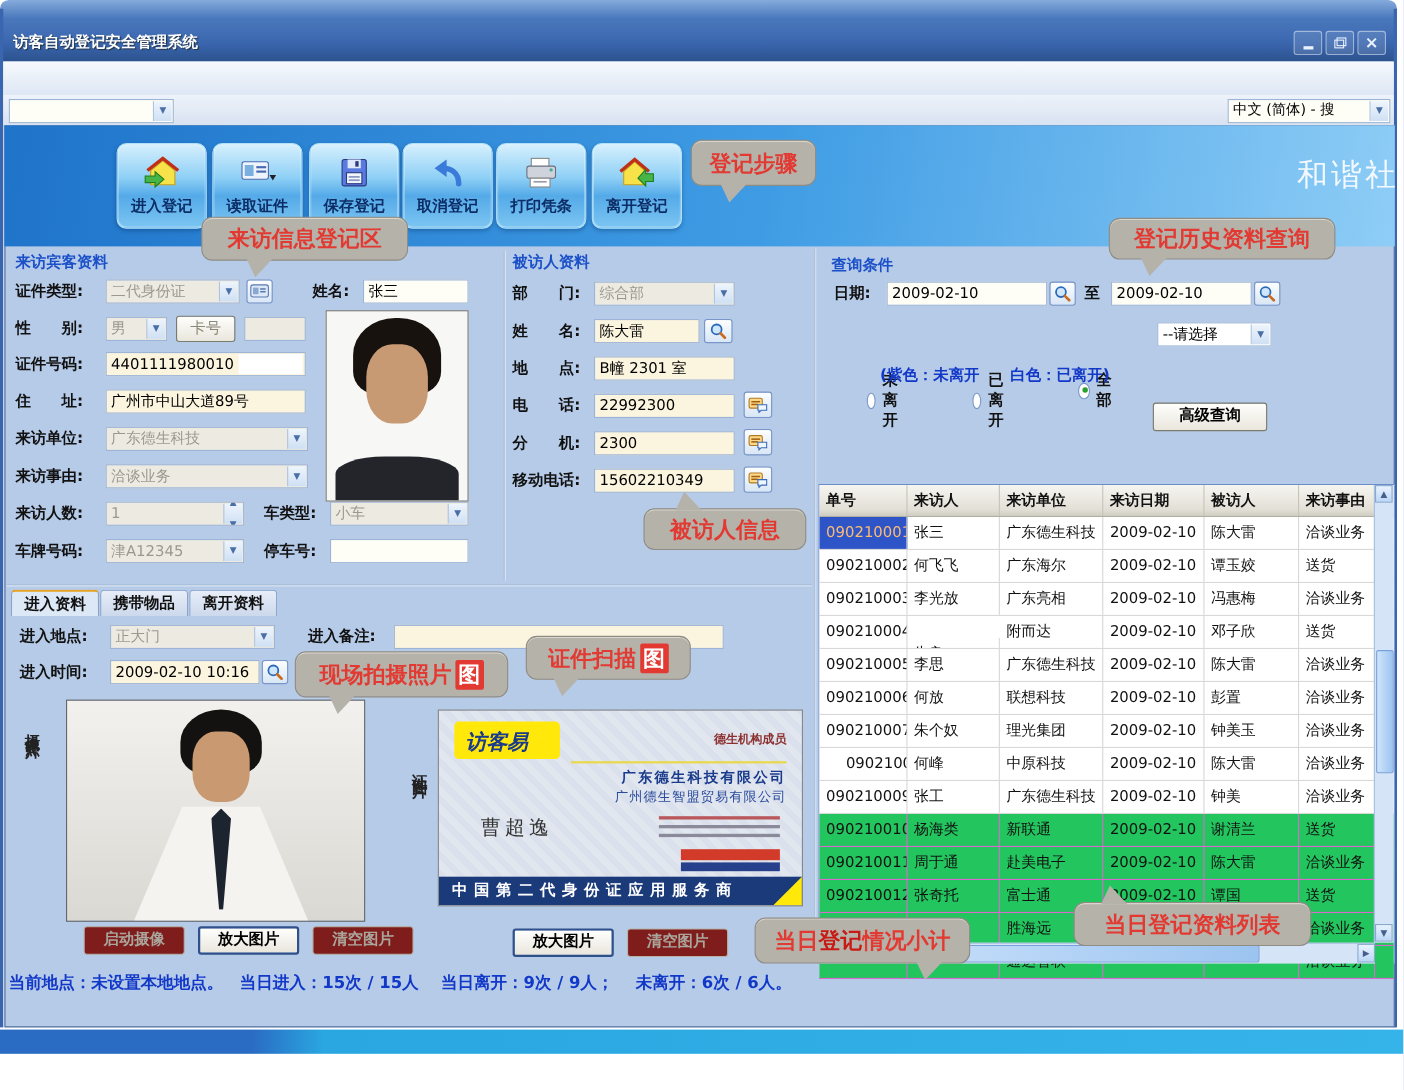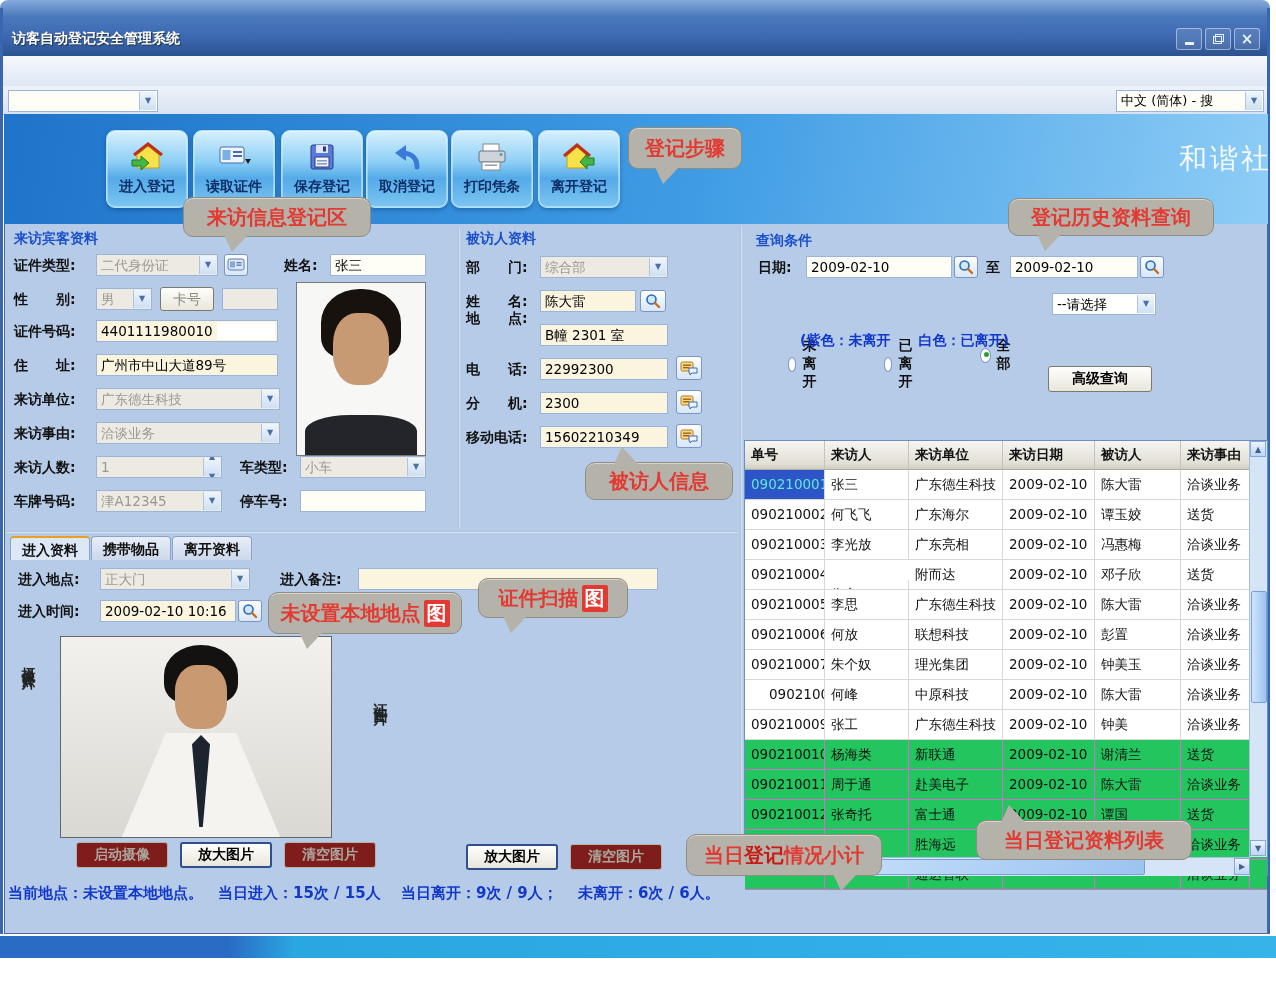--- a/index.html
+++ b/index.html
@@ -68,21 +68,21 @@
   .vsep{position:absolute;width:2px;background:linear-gradient(90deg,#9ab4d4,#e8f0f8);}
   .hsep{position:absolute;height:2px;background:linear-gradient(180deg,#9ab4d4,#e8f0f8);}
   
   #dtable{left:744px;top:440px;width:524px;height:436px;background:#fff;border:1px solid #6a8cc8;box-sizing:border-box;}
   #thead{display:flex;height:28px;background:linear-gradient(180deg,#f6f5f0,#e2dfd6 80%,#cfccc2);border-bottom:1px solid #b0ada2;}
   .th{border-right:1px solid #c6c3b8;font-weight:bold;font-size:13.5px;display:flex;align-items:center;padding-left:6px;box-sizing:border-box;}
   .tr{display:flex;height:29px;background:#fff;border-bottom:1px solid #d8d8d8;}
   .tr.pink{background:#22c55e;border-bottom-color:#d86ad0;}
   .td{border-right:1px solid #d8d8d8;font-size:13.5px;line-height:28px;padding-left:6px;overflow:hidden;white-space:nowrap;box-sizing:border-box;}
   .tr.pink .td{border-right-color:#d86ad0;}
-  .td.sel{background:#2d55c8;color:#5eead4;}
+  .td.sel{background:#2d55c8;color:#fdba74;}
   #vscroll{position:absolute;right:0;top:0;width:17px;height:416px;background:#d6e4f8;border-left:1px solid #a8c0e0;}
   #hscroll{position:absolute;left:0;top:416px;width:505px;height:18px;background:#d6e4f8;border-top:1px solid #a8c0e0;}
   .sbtn{position:absolute;background:linear-gradient(180deg,#eaf3fe,#bcd6f8);border:1px solid #8aaacd;color:#44608a;
     font-size:8px;display:flex;align-items:center;justify-content:center;box-sizing:border-box;}
   .sthumb{position:absolute;background:linear-gradient(90deg,#cfe4fc,#9cc4f0);border:1px solid #78a0d8;border-radius:2px;}
   
   .tab{position:absolute;top:536px;height:24px;width:80px;text-align:center;line-height:24px;font-weight:bold;
     background:linear-gradient(180deg,#e8eef8,#ccd8ec);border:1px solid #8aa4c8;border-bottom:none;border-radius:4px 4px 0 0;box-sizing:border-box;}
   .tab.active{background:#dce8f6;border-top:2px solid #e8a020;}
   
@@ -282,21 +282,21 @@
   <div class="lbl" style="left:466px;top:255px;">部　　门:</div>
   <div class="combo dis" style="left:540px;top:256px;width:128px;"><span>综合部</span><span class="dd">▼</span></div>
   <div class="lbl" style="left:466px;top:289px;">姓　　名:</div>
   <div class="field cream" style="left:540px;top:290px;width:96px;">陈大雷</div>
   <div class="iconbtn" style="left:640px;top:290px;width:26px;">
     <svg width="16" height="16">
         <circle cx="6.5" cy="6.5" r="4.5" fill="#cfe6ff" stroke="#2a6ab8" stroke-width="1.6"></circle>
         <line x1="10" y1="10" x2="14" y2="14" stroke="#c86a20" stroke-width="2.4" stroke-linecap="round"></line>
       </svg>
   </div>
-  <div class="lbl" style="left:466px;top:306px;">地　　点:</div>
+  <div class="lbl" style="left:466px;top:323px;">地　　点:</div>
   <div class="field cream" style="left:540px;top:324px;width:128px;">B幢 2301 室</div>
   <div class="lbl" style="left:466px;top:357px;">电　　话:</div>
   <div class="field cream" style="left:540px;top:358px;width:128px;">22992300</div>
   <div class="iconbtn sms1" style="left:676px;top:356px;width:26px;height:24px;">
     <svg width="18" height="16">
         <rect x="1" y="2" width="12" height="9" rx="1.5" fill="#ffd98a" stroke="#b07a20"></rect>
         <rect x="3" y="4.5" width="8" height="1.4" fill="#a06010"></rect>
         <rect x="3" y="7" width="6" height="1.4" fill="#a06010"></rect>
         <path d="M9 8 h8 v5 h-5 l-2 2 v-2 h-1 z" fill="#eef6ff" stroke="#3a6ab8"></path>
       </svg>
@@ -517,20 +517,37 @@
     <i class="abs" style="left:30px;top:96px;width:220px;height:104px;background:#f4f3f0;clip-path:polygon(14% 100%,34% 0,66% 0,86% 100%);"></i>
     <i class="abs" style="left:131px;top:98px;width:18px;height:92px;background:#1c2430;clip-path:polygon(50% 0,100% 10%,60% 100%,40% 100%,0 10%);"></i>
   </div>
   <div class="abs" id="cambtns" style="left:76px;top:842px;display:flex;gap:12px;">
       <div class="xpbtn disabled" style="position: relative; width: 92px;">启动摄像</div>
       <div class="xpbtn" style="position: relative; width: 92px; border: 2px solid rgb(48, 80, 140); line-height: 21px;">放大图片</div>
       <div class="xpbtn disabled" style="position: relative; width: 92px;">清空图片</div>
     </div>
 
   <div class="vlabel" style="left:372px;top:692px;">证件图片</div>
+  <div class="abs" id="cardpic">
+    <i class="abs" style="left:14px;top:10px;width:96px;height:34px;background:#ffe80a;border-radius:4px;"></i>
+    <b class="abs" style="left:24px;top:16px;color:#1a3a8c;font-size:19px;font-style:italic;">访客易</b>
+    <b class="abs" style="right:14px;top:18px;color:#8c3030;font-size:11px;">德生机构成员</b>
+    <i class="abs" style="left:120px;top:46px;right:14px;height:2px;background:#e8d84a;"></i>
+    <b class="abs" style="right:14px;top:52px;color:#1a3a8c;font-size:13px;letter-spacing:2px;">广东德生科技有限公司</b>
+    <span class="abs" style="right:14px;top:70px;color:#2a4a9c;font-size:12px;letter-spacing:1px;">广州德生智盟贸易有限公司</span>
+    <span class="abs" style="left:38px;top:94px;color:#333;font-size:18px;letter-spacing:4px;">曹超逸</span>
+    <i class="abs" style="right:20px;top:96px;width:110px;height:3px;background:#b8585a;"></i>
+    <i class="abs" style="right:20px;top:104px;width:110px;height:3px;background:#8a8a9a;"></i>
+    <i class="abs" style="right:20px;top:112px;width:110px;height:3px;background:#8a8a9a;"></i>
+    <i class="abs" style="right:20px;top:126px;width:90px;height:10px;background:#d23b2a;"></i>
+    <i class="abs" style="right:20px;top:138px;width:90px;height:8px;background:#27408b;"></i>
+    <i class="abs" style="left:0;bottom:0;width:100%;height:26px;background:#1a3a7a;"></i>
+    <b class="abs" style="left:12px;bottom:4px;color:#fff;font-size:14px;letter-spacing:6px;">中国第二代身份证应用服务商</b>
+    <i class="abs" style="right:0;bottom:0;width:0;height:0;border-bottom:26px solid #ffe80a;border-left:26px solid transparent;"></i>
+  </div>
   <div class="abs" id="cardbtns" style="left:466px;top:844px;display:flex;gap:12px;">
       <div class="xpbtn" style="position: relative; width: 92px; border: 2px solid rgb(48, 80, 140); line-height: 21px;">放大图片</div>
       <div class="xpbtn disabled" style="position: relative; width: 92px;">清空图片</div>
     </div>
 
   <div class="callout" style="left:628px;top:127px;width:112px;height:40px;">
       <span>登记步骤</span>
       <i class="tail down" style="left:26px;"></i>
     </div>
   <div class="callout" style="left:183px;top:197px;width:186px;height:38px;">
@@ -539,21 +556,21 @@
     </div>
   <div class="callout" style="left:1008px;top:198px;width:204px;height:36px;font-family:Liberation Mono, monospace;">
       <span>登记历史资料查询</span>
       <i class="tail down" style="left:28px;"></i>
     </div>
   <div class="callout" style="left:585px;top:462px;width:146px;height:36px;">
       <span>被访人信息</span>
       <i class="tail up" style="left:28px;"></i>
     </div>
   <div class="callout" style="left:268px;top:592px;width:192px;height:40px;">
-      <span>未设置本地地点</span>
+      <span>现场拍摄照片</span>
       <span class="badge">图</span>
       <i class="tail down" style="left:30px;"></i>
     </div>
   <div class="callout" style="left:478px;top:578px;width:148px;height:38px;">
       <span>证件扫描</span>
       <span class="badge">图</span>
       <i class="tail down" style="left:24px;"></i>
     </div>
   <div class="callout" style="left:686px;top:834px;width:194px;height:40px;">
       <span>当日</span>

